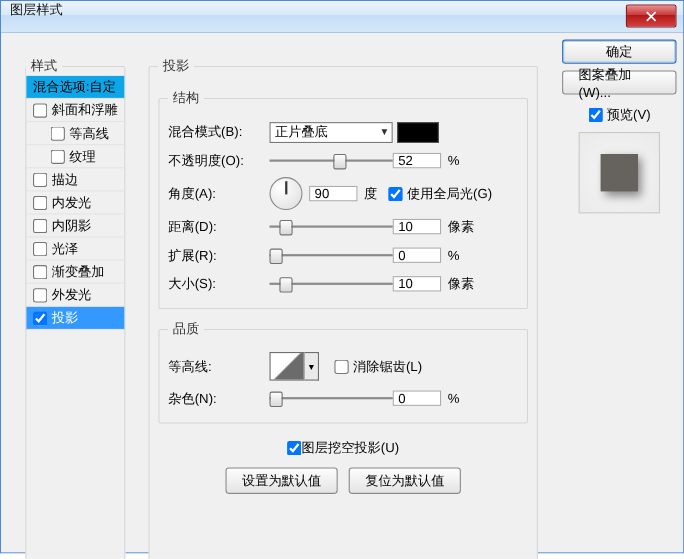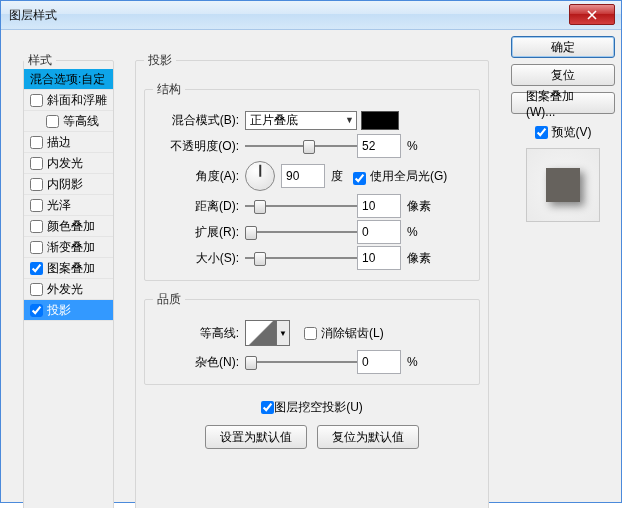--- a/index.html
+++ b/index.html
@@ -1,37 +1,37 @@
 <!DOCTYPE html>
 <html><head>
 <meta charset="utf-8">
 <style>
 body{margin:0;font-family:"Microsoft YaHei","SimSun",Tahoma,sans-serif;font-size:12px;background:#fff;width:622px;height:508px;overflow:hidden}
 .win{width:622px;border:1px solid #4b8adb;background:#fff;box-sizing:border-box}
-.titlebar{height:28px;background:linear-gradient(#eaf3fb,#d8e9f9 45%,#c4def6 46%,#d5e8f9);display:flex;align-items:center;padding:0 11px 0 8px;border-bottom:1px solid #a9c7e8;position:relative}
+.titlebar{height:28px;background:linear-gradient(#eaf3fb,#d8e9f9 45%,#c4def6 46%,#d5e8f9);display:flex;align-items:flex-start;padding:0 11px 0 8px;border-bottom:1px solid #a9c7e8;position:relative}
 .titlebar .title{color:#111}
 .closebtn{position:absolute;right:6px;top:3px;width:44px;height:19px;background:linear-gradient(#e78f8f,#c83a3a 45%,#b31717 46%,#d43f3f);border:1px solid #8c1a1a;border-radius:2px;color:#fff;display:flex;align-items:center;justify-content:center;font-size:12px;line-height:1}
 .closebtn svg{width:10px;height:10px}
 .body{display:flex;padding:6px 6px 6px 6px;height:472px;box-sizing:border-box;background:#f0f0f0}
 fieldset{border:1px solid #d6d6d6;border-radius:2px;margin:16px;padding:8px 8px 8px 8px;background:#f0f0f0}
 legend{padding:0 4px;color:#333}
 .styles{width:108px;margin-right:4px}
 .styles fieldset{height:100%;padding:0;box-sizing:border-box}
 .styles ul{list-style:none;margin:0;padding:0}
 .styles li{height:20px;line-height:20px;padding:0 6px;border-bottom:1px solid #e4e4e4;cursor:default;display:flex;align-items:center;gap:4px;white-space:nowrap}
 .styles li.sub{padding-left:22px}
 .styles li.sel{background:#3399ff;color:#fff}
 .styles li.hdr{background:#0ea5e9}
 input[type=checkbox]{width:13px;height:13px;margin:0}
 .mid{flex:1;margin-right:6px}
 .mid>fieldset{height:100%;box-sizing:border-box}
 .group{margin:4px 0 10px 0}
 .row{display:flex;align-items:center;height:24px;margin:2px 0}
-.lbl{width:86px;text-align:right;padding-right:6px}
-.val{width:44px;height:24px;border:1px solid #abadb3;background:#fff;text-align:left;padding:0 4px;font-size:12px;box-sizing:border-box}
+.lbl{width:86px;text-align:left;padding-right:6px}
+.val{width:44px;height:14px;border:1px solid #abadb3;background:#fff;text-align:left;padding:0 4px;font-size:12px;box-sizing:border-box}
 .unit{margin-left:6px}
 .combo{width:112px;height:19px;border:1px solid #7a7a7a;background:#fff;display:flex;align-items:center;justify-content:space-between;padding:0 2px 0 4px;box-sizing:border-box}
 .combo .arrow{font-size:9px;color:#333}
 .swatch{width:36px;height:17px;background:#000;margin-left:4px;border:1px solid #555}
 .slider{position:relative;width:112px;height:16px}
 .slider .track{position:absolute;top:7px;left:0;right:0;height:2px;background:#8a8a8a}
 .slider .thumb{position:absolute;top:2px;width:10px;height:12px;background:linear-gradient(#fdfdfd,#d8d8d8);border:1px solid #707070;border-radius:2px}
 .dial{width:28px;height:28px;border:1px solid #888;border-radius:50%;background:radial-gradient(circle at 35% 30%,#fff,#dcdcdc);position:relative;margin-right:6px}
 .dial .needle{position:absolute;left:50%;top:50%;width:12px;height:1.5px;background:#333;transform-origin:0 50%}
 .contour{width:30px;height:24px;border:1px solid #707070;background:linear-gradient(135deg,#fff 0%,#fff 48%,#6b6b6b 52%,#6b6b6b 100%);display:inline-block;vertical-align:middle}
@@ -67,47 +67,43 @@
               <span>混合选项:自定</span>
             </li>
           <li>
               <input type="checkbox" style="">
               <span>斜面和浮雕</span>
             </li>
           <li class="sub">
               <input type="checkbox" style="">
               <span>等高线</span>
             </li>
+          <li class="sub">
+              <input type="checkbox" style="">
+              <span>纹理</span>
+            </li>
           <li>
               <input type="checkbox" style="">
               <span>描边</span>
             </li>
           <li>
               <input type="checkbox" style="">
               <span>内发光</span>
             </li>
           <li>
               <input type="checkbox" style="">
               <span>内阴影</span>
             </li>
           <li>
               <input type="checkbox" style="">
               <span>光泽</span>
             </li>
           <li>
               <input type="checkbox" style="">
-              <span>颜色叠加</span>
-            </li>
-          <li>
-              <input type="checkbox" style="">
               <span>渐变叠加</span>
-            </li>
-          <li>
-              <input type="checkbox" checked="" style="">
-              <span>图案叠加</span>
             </li>
           <li>
               <input type="checkbox" style="">
               <span>外发光</span>
             </li>
           <li class="sel">
               <input type="checkbox" checked="" style="">
               <span>投影</span>
             </li>
         </ul>
@@ -140,21 +136,21 @@
             <span class="unit">%</span>
           </div>
 
           <div class="row" style="height:32px">
             <span class="lbl">角度(A):</span>
             <div class="dial">
                 <div class="needle" style="transform:rotate(-90deg)"></div>
               </div>
             <input class="val" value="90" style="">
             <span class="unit">度</span>
-            <label style="margin-left:10px;display:flex;align-items:flex-end;gap:4px">
+            <label style="margin-left:10px;display:flex;align-items:center;gap:4px">
               <input type="checkbox" checked="" style="">
               <span>使用全局光(G)</span>
             </label>
           </div>
 
           <div class="row">
             <span class="lbl">距离(D):</span>
             <div class="slider">
                 <div class="track"></div>
                 <div class="thumb" style="left:8%"></div>
@@ -223,23 +219,20 @@
             </div>
         </div>
       </fieldset>
     </div>
 
     <div class="right">
       <div class="btn primary">
           <span>确定</span>
         </div>
       <div class="btn">
-          <span>复位</span>
-        </div>
-      <div class="btn">
           <span>图案叠加(W)...</span>
         </div>
       <div class="preview">
         <label style="display:inline-flex;align-items:center;gap:4px">
           <input type="checkbox" checked="" style="">
           <span>预览(V)</span>
         </label>
         <div class="pbox">
             <div class="inner"></div>
           </div>

